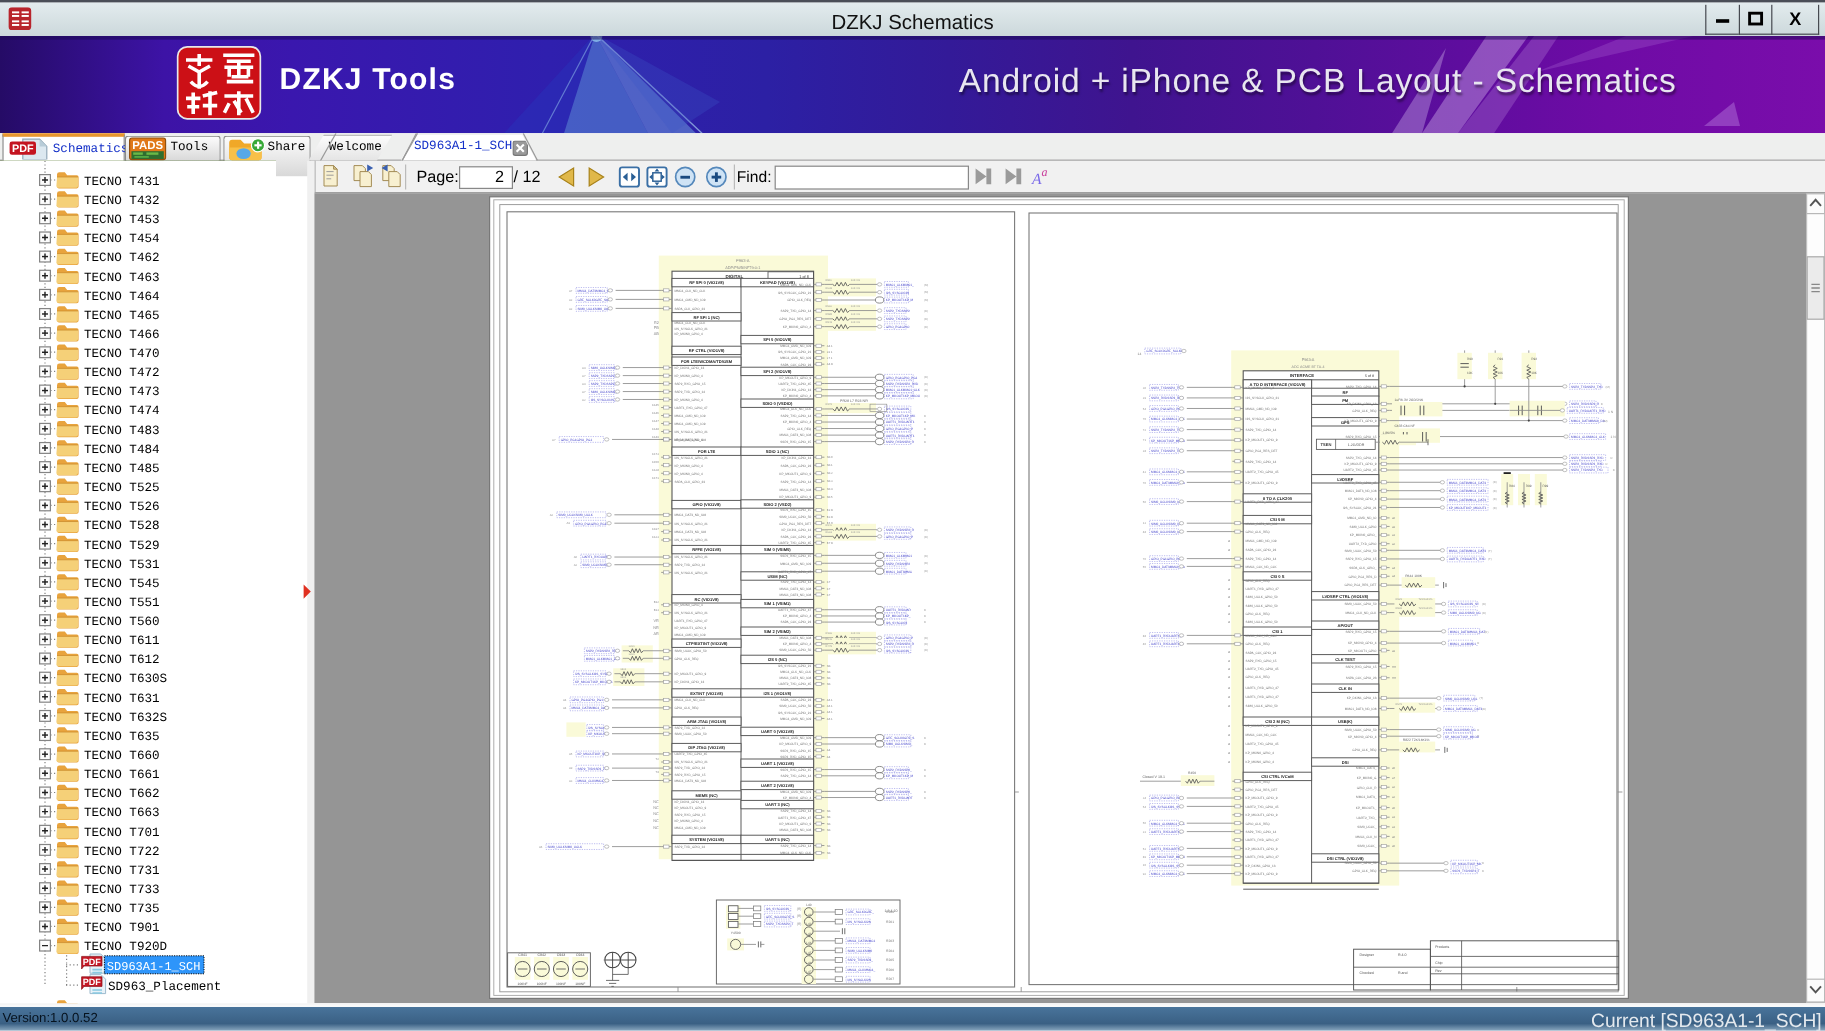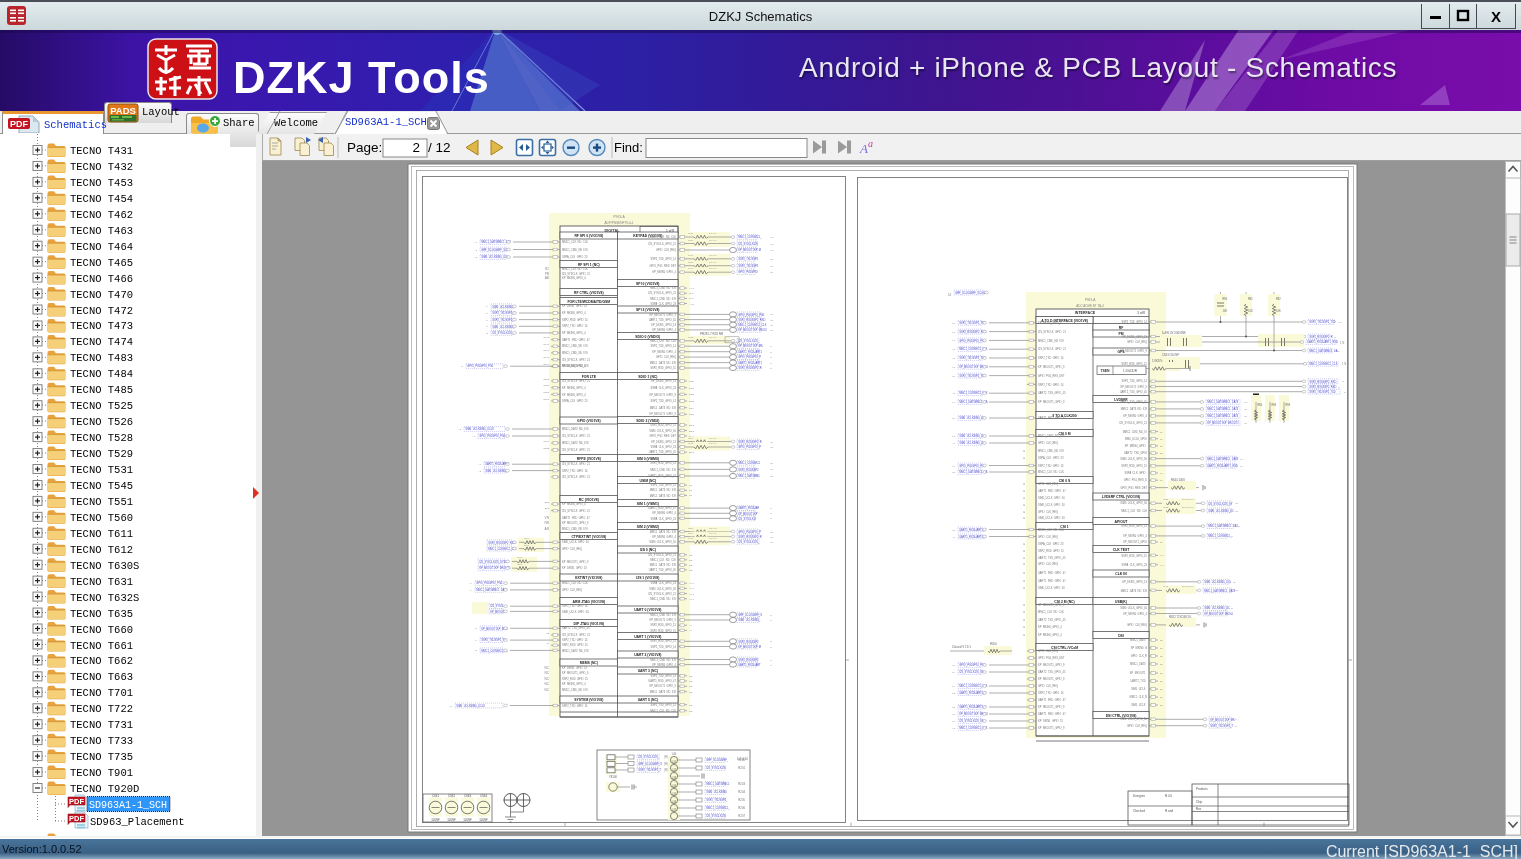--- a/index.html
+++ b/index.html
@@ -1,18 +1,18 @@
 <!DOCTYPE html>
 <html><head><meta charset="utf-8">
 <style>
 *{margin:0;padding:0;box-sizing:border-box}
 html,body{width:1521px;height:859px;overflow:hidden;font-family:"Liberation Sans",sans-serif;position:relative;background:#fff}
 .abs{position:absolute}
 #titlebar{left:0;top:0;width:1521px;height:30px;background:linear-gradient(#e3ecee,#ccd8db);border-top:2px solid #4a4e57}
-#titlebar .title{position:absolute;left:0;right:0;top:7px;text-align:center;font-size:13px;color:#111}
+#titlebar .title{position:absolute;left:0;right:0;top:7px;text-align:center;font-size:17px;color:#111}
 .winbtn{position:absolute;top:2px;height:25px;border-left:1px solid #464a50;border-bottom:1px solid #464a50;text-align:center;font-weight:bold;color:#000}
 #banner{left:0;top:30px;width:1521px;height:81px;background:linear-gradient(90deg,#250b66 0%,#3d13a6 9%,#3a17ae 16%,#2f1fae 30%,#2c20a4 42%,#331a98 52%,#3f148f 62%,#4f1096 72%,#5e0d9e 80%,#6e0ba5 88%,#7a0dab 100%);overflow:hidden}
 #tabrow{left:0;top:111px;width:1521px;height:23px;background:#eeefee;border-bottom:1px solid #9a9a9a}
 .tab{position:absolute;font-family:"Liberation Mono",monospace;font-size:10.5px;color:#000}
 #toolbar{left:262px;top:134px;width:1259px;height:27px;background:#f1f1f1;border-bottom:1px solid #9f9f9f;border-left:1px solid #aaa}
 #tree{left:0;top:134px;width:230px;height:703px;background:#4d7c0f;overflow:hidden}
 #splitter{left:256px;top:134px;width:6px;height:703px;background:#f0f0f0}
 #content{left:262px;top:161px;width:1259px;height:675px;background:#959595}
 #statusbar{left:0;top:838px;width:1521px;height:21px;background:linear-gradient(#49749b,#3a6084 70%,#8aa8c0);border-top:1px solid #fff}
 .mono{font-family:Liberation Sans, sans-serif}
@@ -57,43 +57,43 @@
  </svg>
  <svg class="abs" style="left:147px;top:8px" width="71" height="62" viewBox="0 0 71 62">
   <rect x="1" y="1" width="69" height="60" rx="8" fill="#cc1016" stroke="#e8e8e8" stroke-width="1.5"></rect>
   <g stroke="#fff" stroke-width="3" fill="none">
    <path d="M8 12 h22 M19 7 v10 M10 17 l9 5 M28 17 l-9 5 M19 22 v14 M12 30 q7 8 14 0"></path>
    <path d="M39 8 h26 M42 13 h20 M40 18 h24 M44 18 v8 M52 14 v12 M60 18 v8 M42 30 h22 M46 26 h14"></path>
    <path d="M8 44 h12 M14 39 v18 M9 51 l10 0 M22 42 l12 -3 M28 38 v20 M22 50 h12"></path>
    <path d="M40 42 h24 M52 38 v20 M44 48 l-4 8 M48 46 l6 10 M58 44 l6 12"></path>
   </g>
  </svg>
- <div class="abs" style="left:233px;top:22px;font-size:45px;font-weight:bold;color:#fff;letter-spacing:1px">DZKJ Tools</div>
+ <div class="abs" style="left:233px;top:22px;font-size:25px;font-weight:bold;color:#fff;letter-spacing:1px">DZKJ Tools</div>
  <div class="abs" style="left:799px;top:22px;font-size:28px;color:#e8e6f0;letter-spacing:0.7px;text-shadow:1px 2px 2px rgba(0,0,0,0.45)">Android + iPhone &amp; PCB Layout - Schematics</div>
 </div>
 <div id="tabrow" class="abs"></div>
 <div class="tab" style="left:2px;top:111px;width:102px;height:23px;background:#fff;border:1px solid #8a8a8a;border-bottom:none;border-top:3px solid #e8962e">
  <svg class="abs" style="left:4px;top:1px" width="34" height="18" viewBox="0 0 34 18">
   <path d="M12 1 h14 l6 6 v11 h-20 z" fill="#dce8f0" stroke="#90a8b8" stroke-width="1"></path>
   <path d="M26 1 l6 6 h-6 z" fill="#b8ccd8"></path>
   <rect x="1" y="3" width="22" height="11" rx="2" fill="#c41420"></rect>
   <text x="12" y="12" font-size="9" font-weight="bold" fill="#fff" text-anchor="middle" font-family="Liberation Sans">PDF</text>
  </svg>
  <span class="abs" style="left:41px;top:5px;color:#1430c8">Schematics</span>
 </div>
-<div class="tab" style="left:104px;top:102px;width:68px;height:21px;background:linear-gradient(#fcfcfc,#d8d8d8);border:1px solid #8a8a8a;border-bottom:none;border-radius:3px 3px 0 0">
+<div class="tab" style="left:104px;top:113px;width:80px;height:21px;background:linear-gradient(#fcfcfc,#d8d8d8);border:1px solid #8a8a8a;border-bottom:none;border-radius:3px 3px 0 0">
  <svg class="abs" style="left:2px;top:0px" width="32" height="20" viewBox="0 0 32 20">
   <rect x="1" y="1" width="30" height="18" rx="2" fill="#e07818" stroke="#905010"></rect>
   <rect x="2.5" y="12" width="27" height="6.5" fill="#2f6e2f"></rect>
   <rect x="4" y="13" width="8" height="2" fill="#6ab848"></rect>
       <rect x="15" y="13" width="10" height="2" fill="#6ab848"></rect>
   <rect x="5" y="16" width="12" height="1.5" fill="#55aa44"></rect>
   <text x="16" y="10.5" font-size="9.5" font-weight="bold" fill="#fff" text-anchor="middle" font-family="Liberation Sans">PADS</text>
  </svg>
- <span class="abs" style="left:37px;top:3px">Layout</span>
+ <span class="abs" style="left:37px;top:3px">Tools</span>
 </div>
 <div class="tab" style="left:186px;top:113px;width:73px;height:34px;background:linear-gradient(#fcfcfc,#d8d8d8);border:1px solid #8a8a8a;border-bottom:none;border-radius:3px 3px 0 0">
  <svg class="abs" style="left:3px;top:1px" width="32" height="19" viewBox="0 0 32 19">
   <path d="M1 4 q0 -2.5 2.5 -2.5 h7 l3 3 h12 q2.5 0 2.5 2.5 v9 q0 2.5 -2.5 2.5 h-22 q-2.5 0 -2.5 -2.5 z" fill="#f0a828"></path>
   <path d="M1 8 h27 v8 q0 2.5 -2.5 2.5 h-22 q-2.5 0 -2.5 -2.5 z" fill="#f8c048"></path>
   <ellipse cx="13" cy="13" rx="6" ry="4.5" fill="#58a8e8"></ellipse>
   <circle cx="25" cy="6" r="5.5" fill="#38a838" stroke="#fff"></circle>
   <rect x="22" y="5.2" width="6" height="1.8" fill="#fff"></rect>
       <rect x="24.2" y="3" width="1.8" height="6" fill="#fff"></rect>
  </svg>

